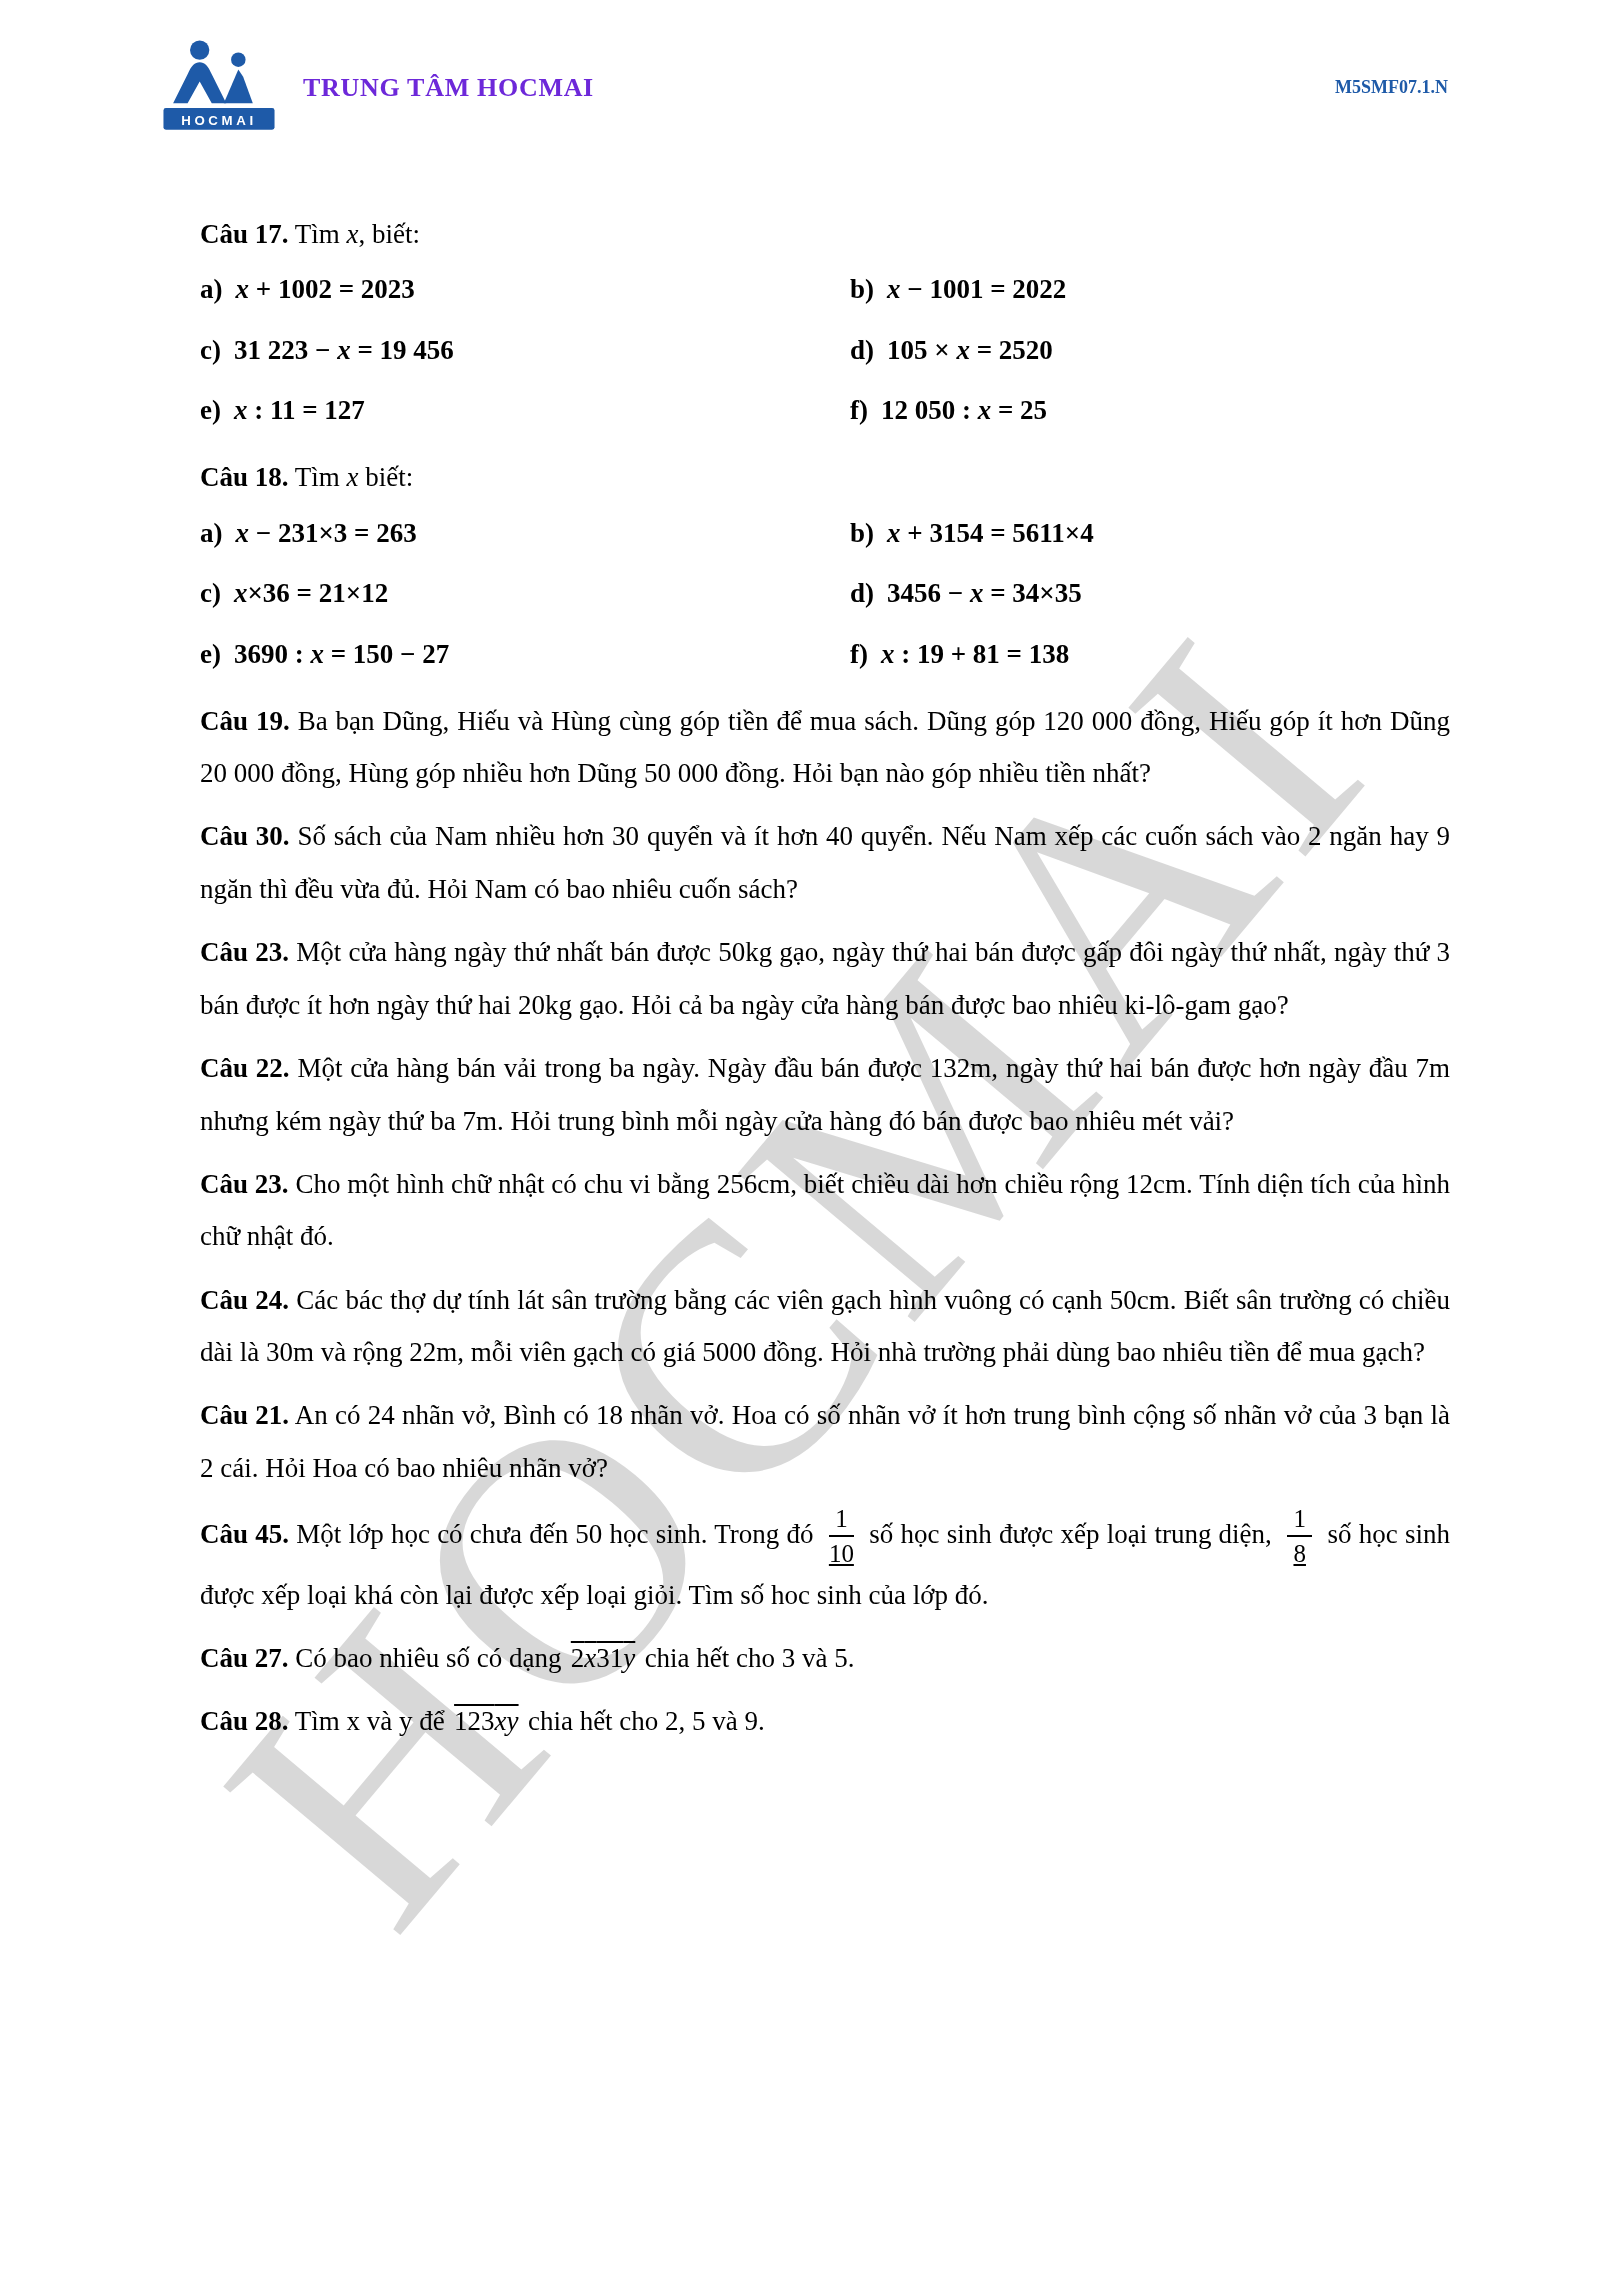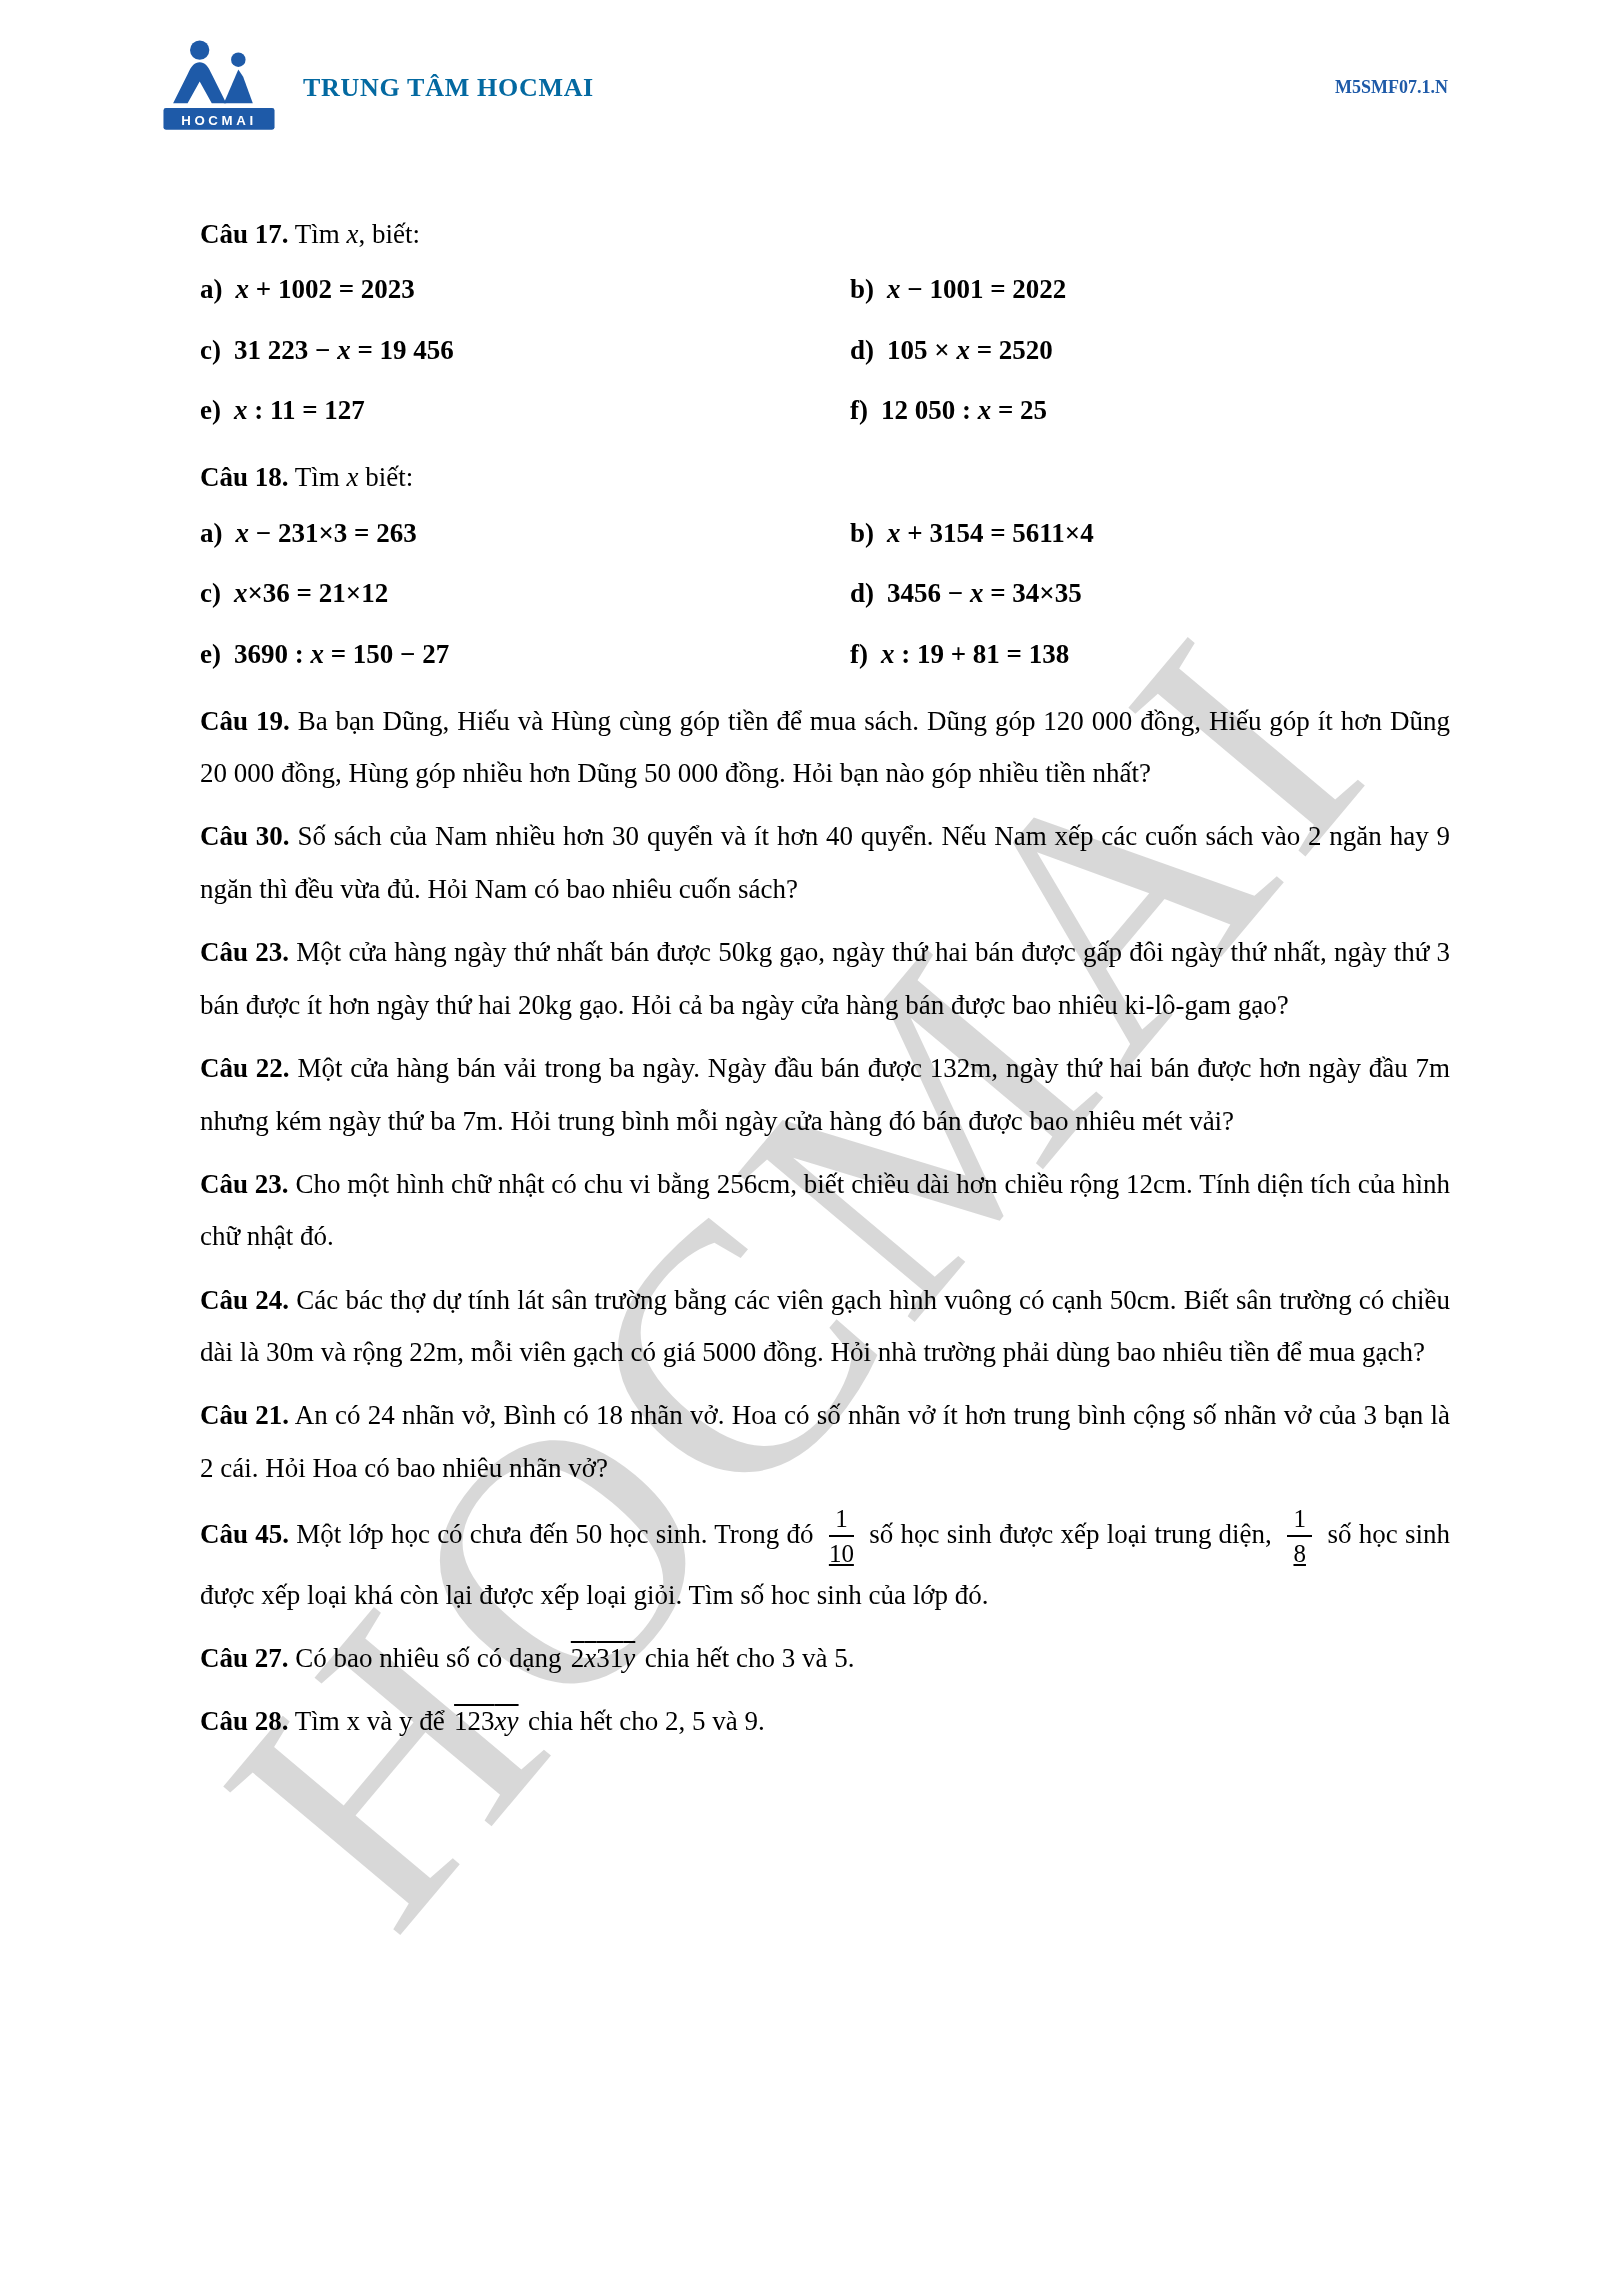--- a/index.html
+++ b/index.html
@@ -27,21 +27,21 @@
   .page-inner { position: relative; z-index: 1; }
   .header {
     position: absolute;
     top: 38px; left: 157px; right: 175px;
     display: flex; align-items: center;
   }
   .logo { width: 124px; height: 99px; flex: 0 0 auto; }
   .brand {
     margin-left: 22px;
     font-size: 26px; font-weight: bold;
-    color: #0369a1; letter-spacing: 0.7px;
+    color: #6d28d9; letter-spacing: 0.7px;
   }
   .doc-code {
     margin-left: auto;
     font-size: 18px; font-weight: bold;
     color: #1e5aa8;
   }
   .content {
     position: absolute;
     top: 208px; left: 200px; width: 1250px;
     font-size: 27px;

